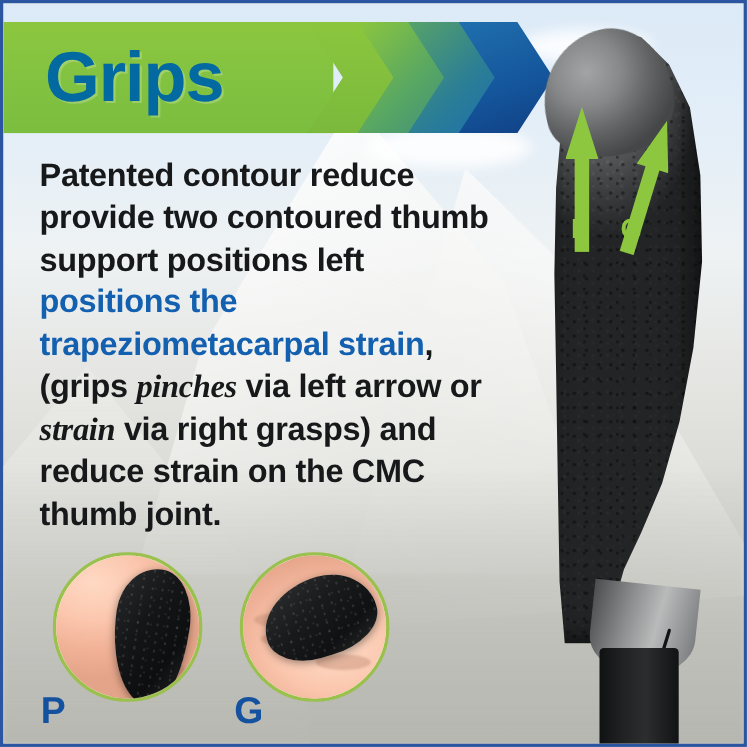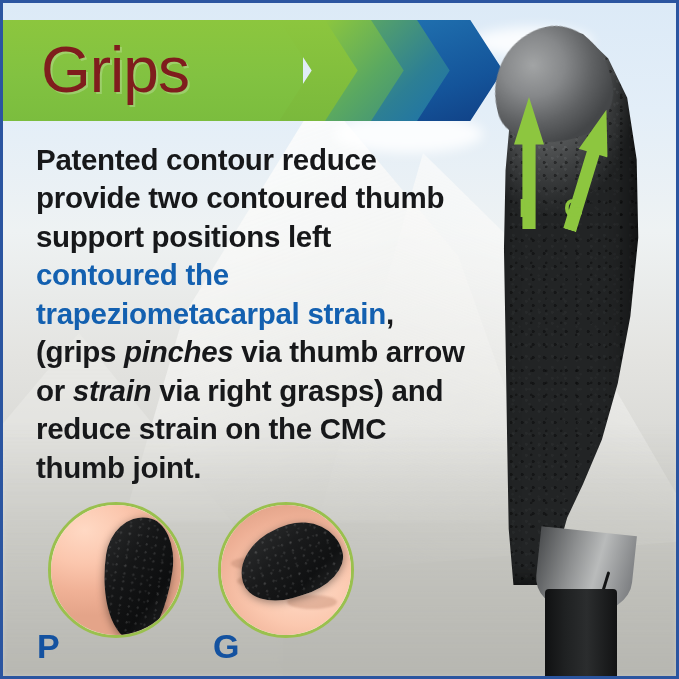--- a/index.html
+++ b/index.html
@@ -94,40 +94,40 @@
   .chev-1 { left: 276px; width: 86px; background: linear-gradient(180deg,#8cc63e,#7ab93c); }
   .chev-2 { left: 322px; width: 86px; background: linear-gradient(135deg,#8cc63e 0%, #5aa861 55%, #3d8f7e 100%); }
   .chev-3 { left: 368px; width: 86px; background: linear-gradient(135deg,#57a368 0%, #2d7f94 55%, #1a6fae 100%); }
   .chev-4 { left: 414px; width: 86px; background: linear-gradient(160deg,#1f6fae 0%, #14549a 60%, #103f84 100%); }
 
   .banner-title {
     position: absolute;
     left: 38px; top: 50%;
     transform: translateY(-52%);
     font-size: 64px;
-    font-weight: normal;
-    color: #7f1d1d;
+    font-weight: bold;
+    color: #0369a1;
     letter-spacing: -1px;
     text-shadow: 2px 2px 0 rgba(255,255,255,.22);
     line-height: 1;
   }
 
   
   .copy {
     position: absolute;
     left: 33px; top: 138px;
     width: 430px;
     font-size: 29.5px;
     font-weight: bold;
     line-height: 1.305;
     color: #17181a;
     letter-spacing: -0.3px;
   }
   .copy .hl { color: #1360b0; }
-  .copy .it { font-style: italic; }
+  .copy .it { font-style: italic; font-family: Liberation Serif, serif; }
 
   
   .cane {
     position: absolute;
     left: 430px; top: 8px;
     width: 250px; height: 671px;
   }
   .grip-body {
     position: absolute;
     left: 52px; top: 14px;
@@ -299,23 +299,23 @@
     <div class="chev chev-2"></div>
     <div class="chev chev-3"></div>
     <div class="chev chev-4"></div>
     <div class="banner-title">Grips</div>
   </div>
 
   <div class="copy">
     <span>Patented contour reduce</span>
     <span>provide two contoured</span>
     <span>thumb support positions</span>
-    <span>left </span><span class="hl">contoured the</span>
+    <span>left </span><span class="hl">positions the</span>
     <span class="hl">trapeziometacarpal strain</span><span>,</span>
-    <span>(grips </span><span class="it">pinches</span><span> via thumb arrow</span>
+    <span>(grips </span><span class="it">pinches</span><span> via left arrow</span>
     <span>or </span><span class="it">strain</span><span> via right grasps)</span>
     <span>and reduce strain on the</span>
     <span>CMC thumb joint.</span>
   </div>
 
   <div class="cane">
     <div class="grip-body">
       <div class="grip-texture"></div>
     </div>
     <div class="grip-top-face"></div>

